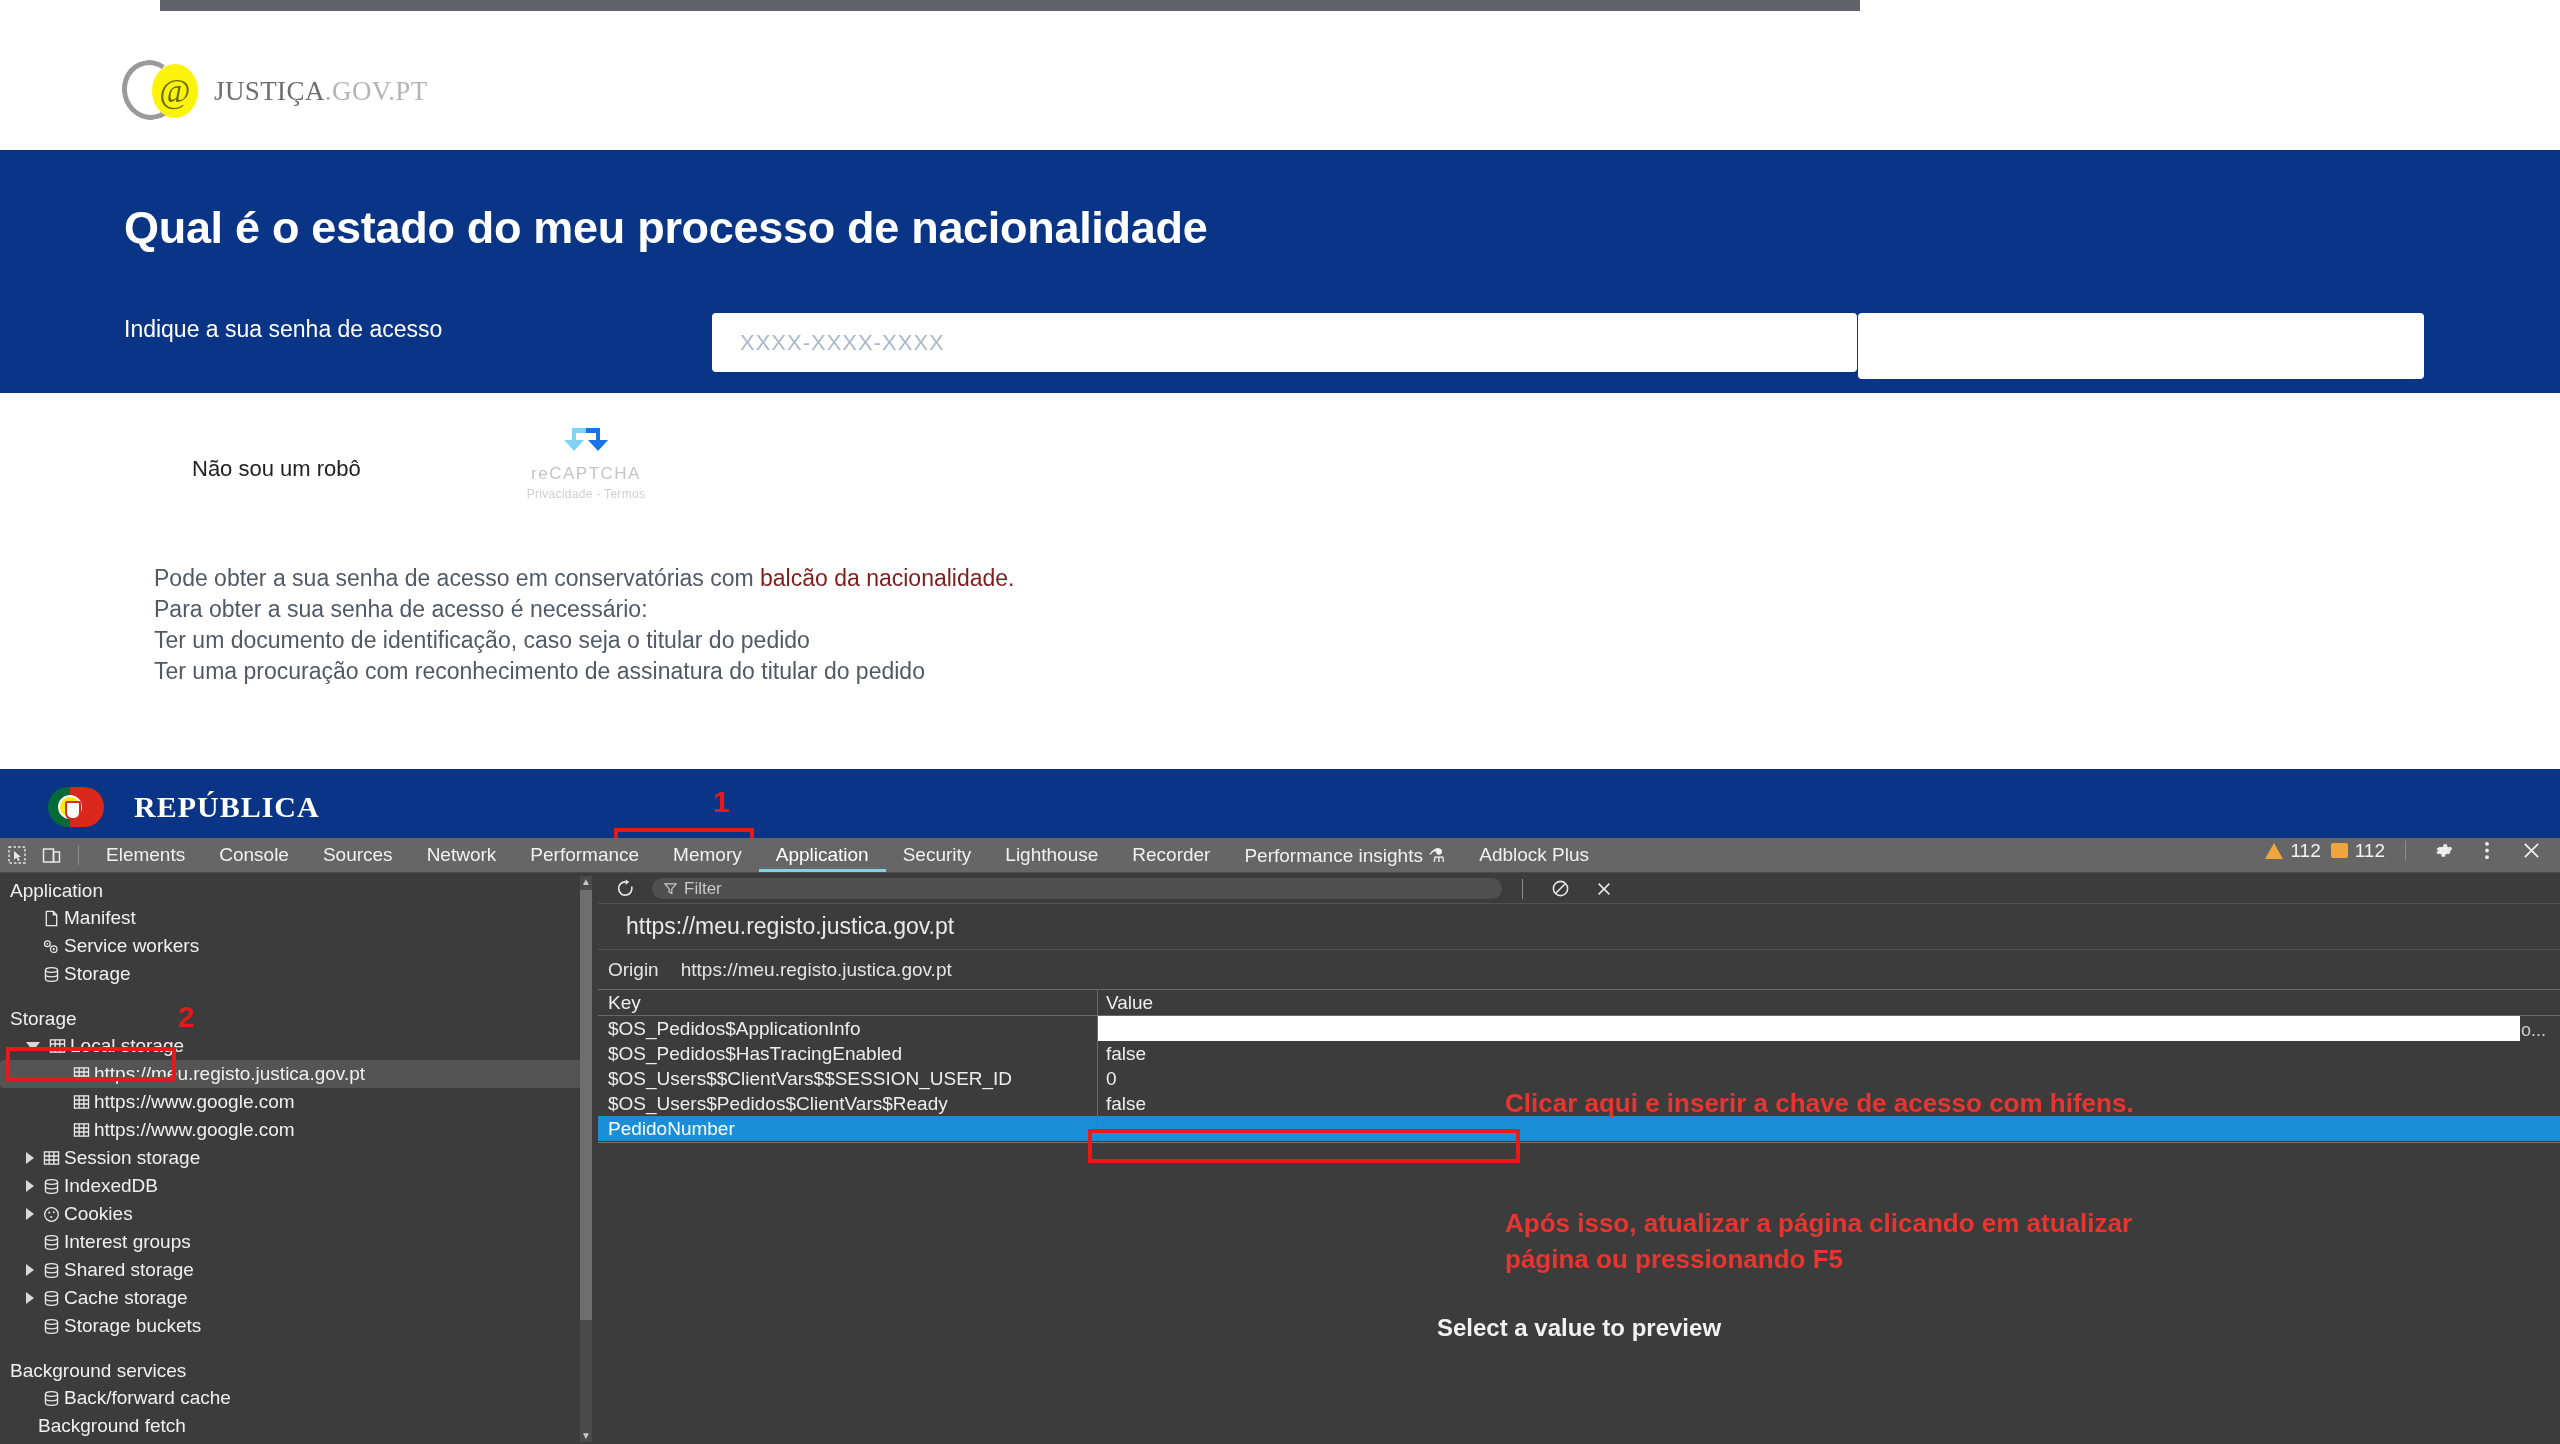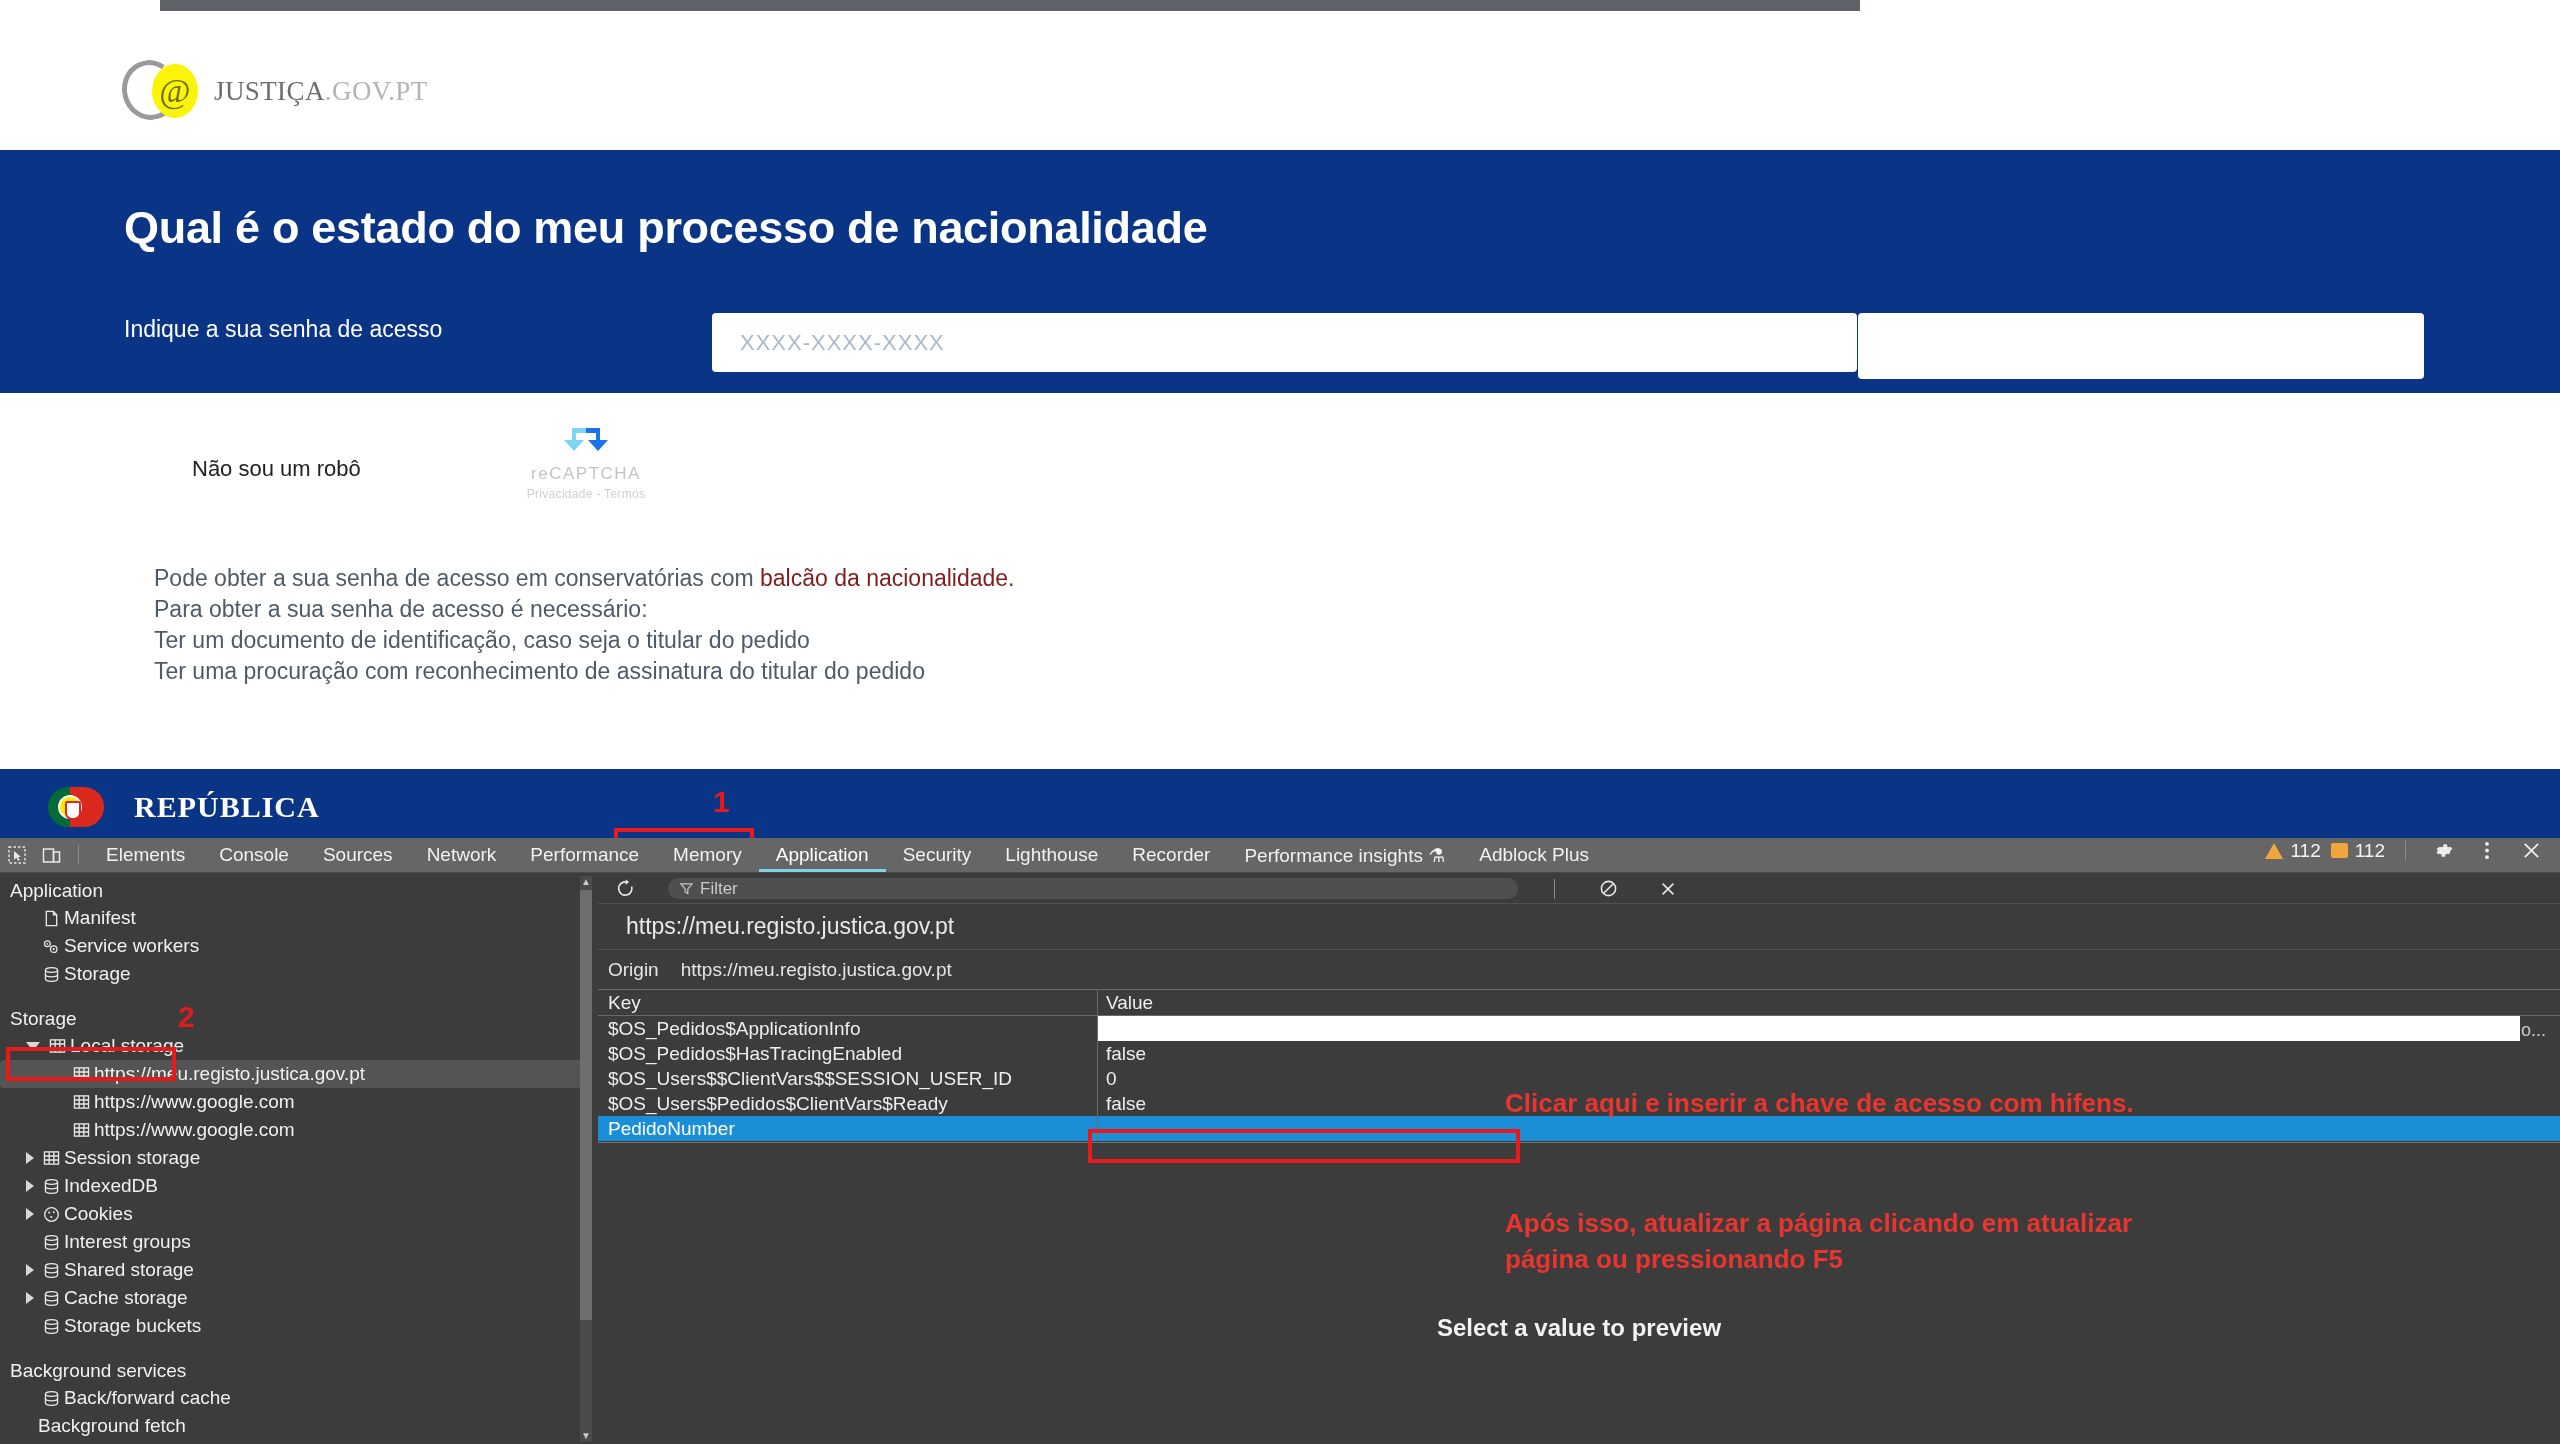--- a/index.html
+++ b/index.html
@@ -210,21 +210,21 @@
   .sb-thumb { position: absolute; left: 0; top: 0; width: 12px; height: 470px; background: #6e6e6e; }
   .sb-arrow-btn { position: absolute; left: 0; width: 12px; height: 12px; color: #c8c8c8; font-size: 10px; text-align: center; line-height: 12px;}
 
   
   .dt-main {
     position: absolute; top: 36px; left: 598px; width: 1962px; height: 570px;
     background: #3c3c3c;
   }
   .sp-toolbar {
     position: absolute; top: 0; left: 0; width: 1962px; height: 30px;
-    display: flex; align-items: center; gap: 26px; padding-left: 10px;
+    display: flex; align-items: center; gap: 10px; padding-left: 10px;
     border-bottom: 1px solid #525252;
   }
   .sp-filter {
     flex: 0 0 850px; height: 21px; background: #4f4f4f; border-radius: 11px;
     display: flex; align-items: center; gap: 7px; padding: 0 12px;
     color: #c9c9c9; font-size: 17px;
   }
   .sp-url {
     position: absolute; top: 30px; left: 0; width: 1962px; height: 46px;
     display: flex; align-items: center; padding-left: 28px;

